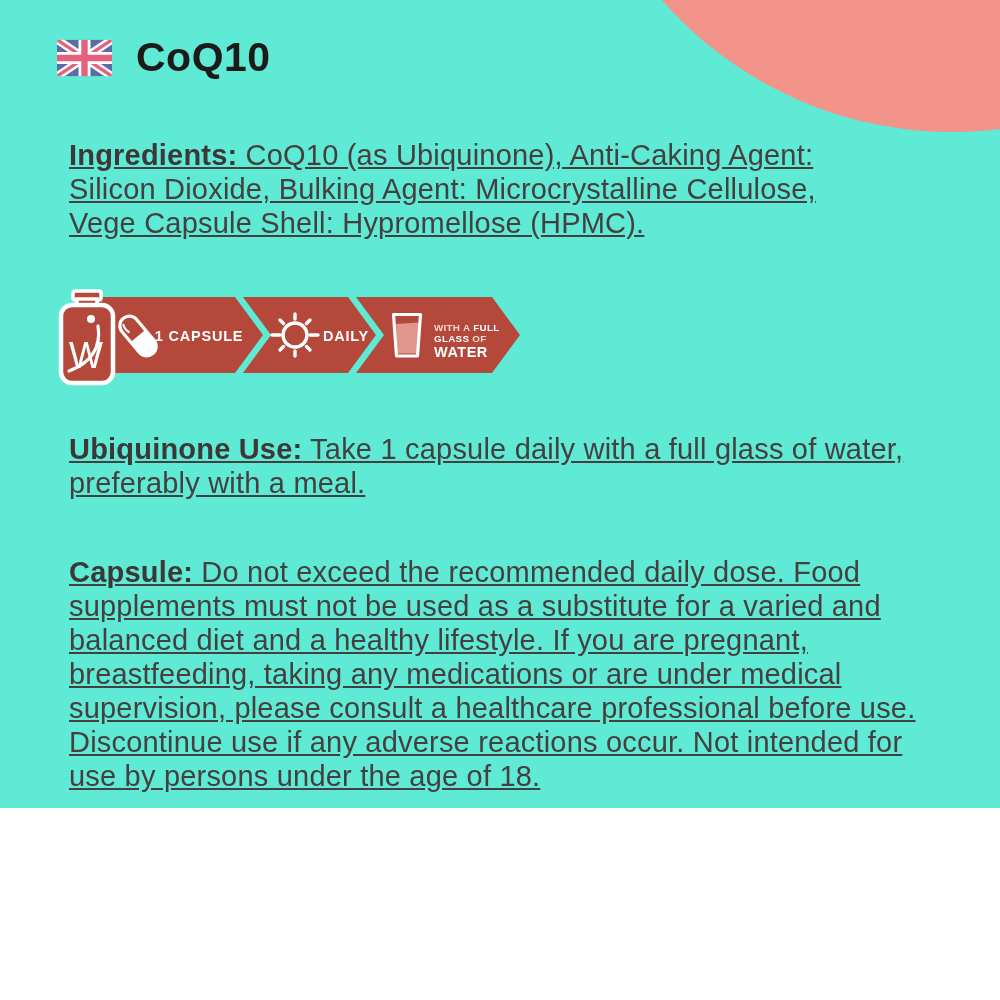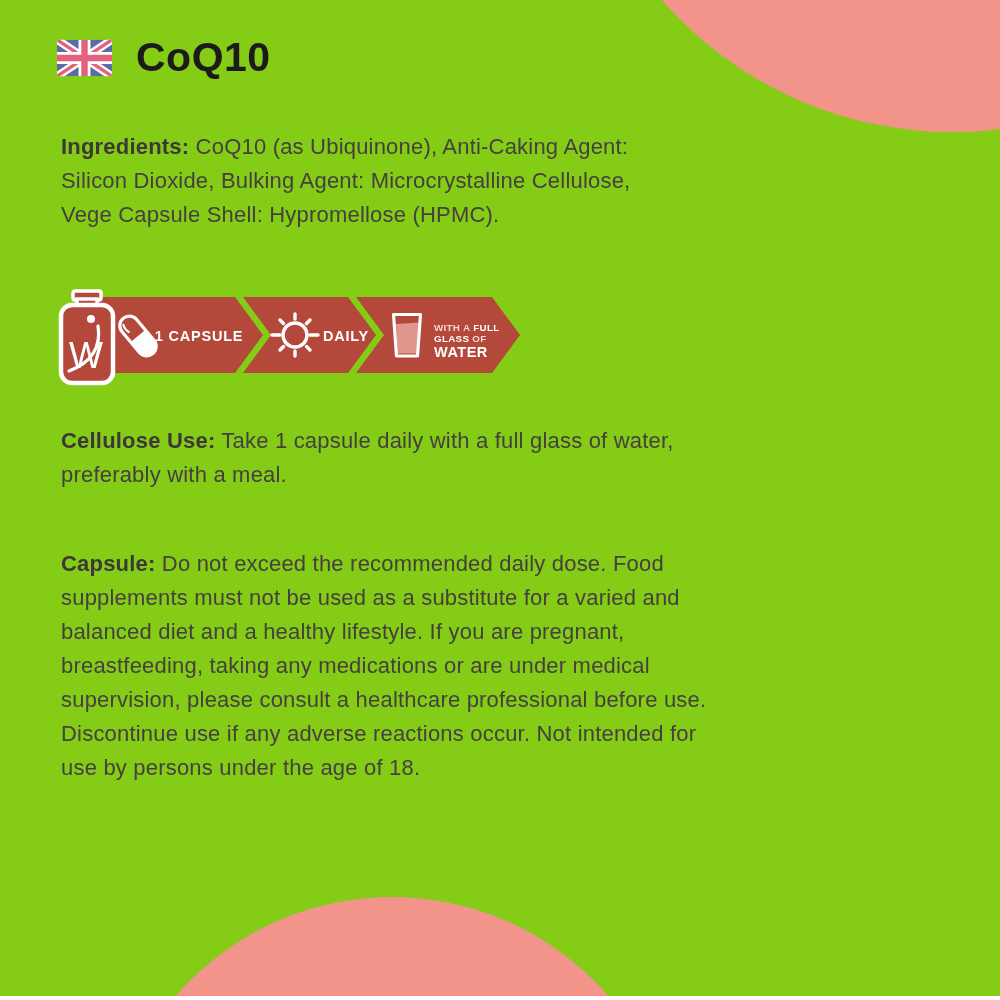--- a/index.html
+++ b/index.html
@@ -1,42 +1,42 @@
 <!DOCTYPE html>
 <html><head>
 <meta charset="utf-8">
 <style>
   html,body{margin:0;padding:0;}
   .page{
     position:relative;
-    width:1000px;height:996px;
-    background:#84cc16;
+    width:1000px;height:808px;
+    background:#5eead4;
     overflow:hidden;
     font-family:"Liberation Sans", sans-serif;
     color:#45403f;
   }
   .decor-circle{
     position:absolute;border-radius:50%;background:#f2948a;
   }
   .circle-tr{left:567px;top:-638px;width:770px;height:770px;}
   .circle-b{left:106px;top:897px;width:572px;height:572px;}
 
   .header{
     position:absolute;left:57px;top:34px;
     display:flex;align-items:center;gap:24px;
   }
   .flag{display:block;border-radius:3px;}
   .title{
     font-size:41px;font-weight:800;color:#1d1b1a;letter-spacing:0.5px;
   }
 
   .para{
-    position:absolute;left:57px;margin:4px;
-    font-size:22px;line-height:34px;letter-spacing:0.2px;
-    white-space:pre-line;max-width:900px;
+    position:absolute;left:57px;margin:12px;
+    font-size:29px;line-height:34px;letter-spacing:0.2px;
+    white-space:pre-line;max-width:900px;text-decoration:underline;
   }
   .para b{font-weight:700;color:#3d3837;}
   .para-ingredients{top:126px;}
   .para-suggested{top:420px;}
   .para-advice{top:543px;}
   .para-storage{top:848px;}
 
   .banner{position:absolute;left:57px;top:289px;}
   .banner text{font-family:"Liberation Sans", sans-serif;}
 </style>
@@ -107,21 +107,21 @@
 
     <g>
       <path d="M339,35 L362,33.5 L359.5,64.5 L340.5,64.5 Z" fill="#e0958d"></path>
       <path d="M336.5,25.5 L363.5,25.5 L360.5,67 L339.5,67 Z" fill="none" stroke="#ffffff" stroke-width="3.2" stroke-linejoin="round"></path>
     </g>
     <text x="377" y="41.5" font-size="9.8" font-weight="600" letter-spacing="0.3" fill="#f6d7d0"><tspan>WITH A</tspan><tspan dx="3" font-weight="800" fill="#ffffff">FULL</tspan></text>
     <text x="377" y="52.5" font-size="9.8" font-weight="600" letter-spacing="0.3" fill="#f6d7d0"><tspan font-weight="800" fill="#ffffff">GLASS</tspan><tspan dx="3">OF</tspan></text>
     <text x="377" y="68" font-size="14.5" font-weight="800" letter-spacing="0.5" fill="#ffffff">WATER</text>
   </svg>
 
-  <p class="para para-suggested"><b>Cellulose Use:</b><span> Take 1 capsule daily with a full glass of water,
+  <p class="para para-suggested"><b>Ubiquinone Use:</b><span> Take 1 capsule daily with a full glass of water,
 preferably with a meal.</span></p>
 
   <p class="para para-advice"><b>Capsule:</b><span> Do not exceed the recommended daily dose. Food
 supplements must not be used as a substitute for a varied and
 balanced diet and a healthy lifestyle. If you are pregnant,
 breastfeeding, taking any medications or are under medical
 supervision, please consult a healthcare professional before use.
 Discontinue use if any adverse reactions occur. Not intended for
 use by persons under the age of 18.</span></p>
 

